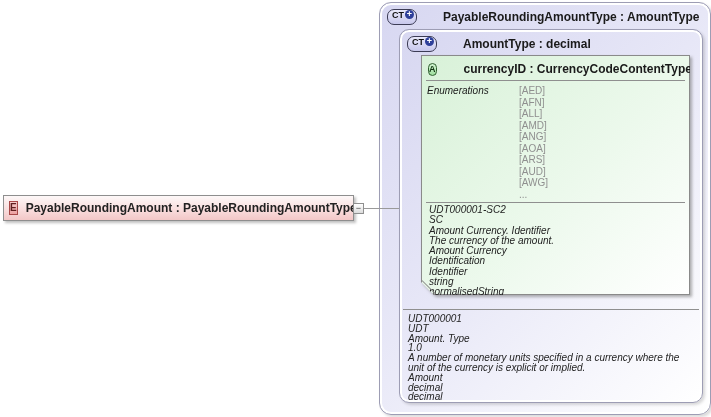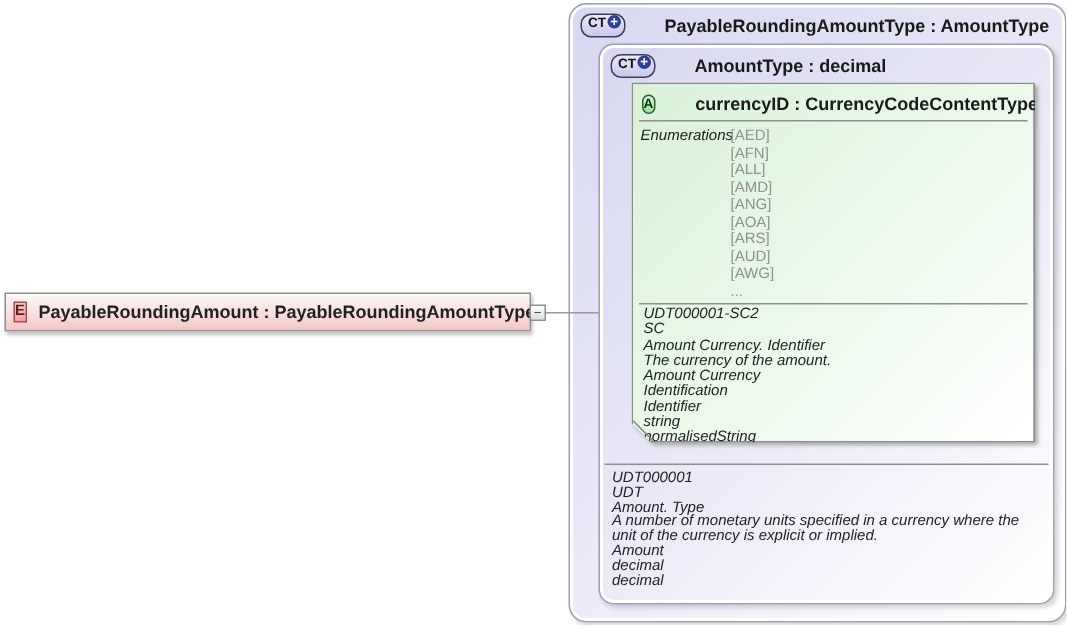--- a/index.html
+++ b/index.html
@@ -48,21 +48,21 @@
   .a-icon {
     width:22px; height:13px; border:1px solid #2f5f2f; border-radius:7px; box-sizing:border-box;
     background:linear-gradient(180deg,#d2f4d2,#9fdf9f);
     font-size:9px; font-weight:bold; text-align:center; line-height:11px; color:#113311;
   }
   .sep { height:0; border:0; border-top:1px solid #8f8f8f; margin:0 4px; }
 
   .enum-section { display:flex; padding:4px 6px 2px 5px; }
   .enum-label { width:60px; font-size:10px; font-style:italic; color:#1a1a1a; flex:none; }
   .enum-values { font-size:10px; color:#8f8f8f; }
-  .enum-values > div { line-height:11.5px; }
+  .enum-values > div { line-height:11.5px;margin-left:32px; }
 
   .annot { padding:2px 6px 2px 7px; font-size:10px; font-style:italic; color:#222; }
   #attr-annotation > div { line-height:10.3px;font-style:italic; }
 
   .type-annot { position:absolute; left:3px; right:3px; top:279px; border-top:1px solid #8f8f8f;
                 padding:4px 5px 0 5px; font-size:10px; font-style:italic; color:#222; }
   .type-annot > div { line-height:9.8px; }
 
   
   .element-box {
@@ -106,20 +106,21 @@
           <span class="ct-text">CT</span>
           <span class="plus-circle">+</span>
         </span>
         <span class="box-title">AmountType : decimal</span>
       </div>
 
       <div class="type-annot">
           <div>UDT000001</div>
           <div>UDT</div>
           <div>Amount. Type</div>
+          <div>1.0</div>
           <div>A number of monetary units specified in a currency where the unit of the currency is explicit or implied.</div>
           <div>Amount</div>
           <div>decimal</div>
           <div>decimal</div>
         </div>
     </div>
   </div>
 
   <div class="attr-wrapper">
     <div class="attr-box">

